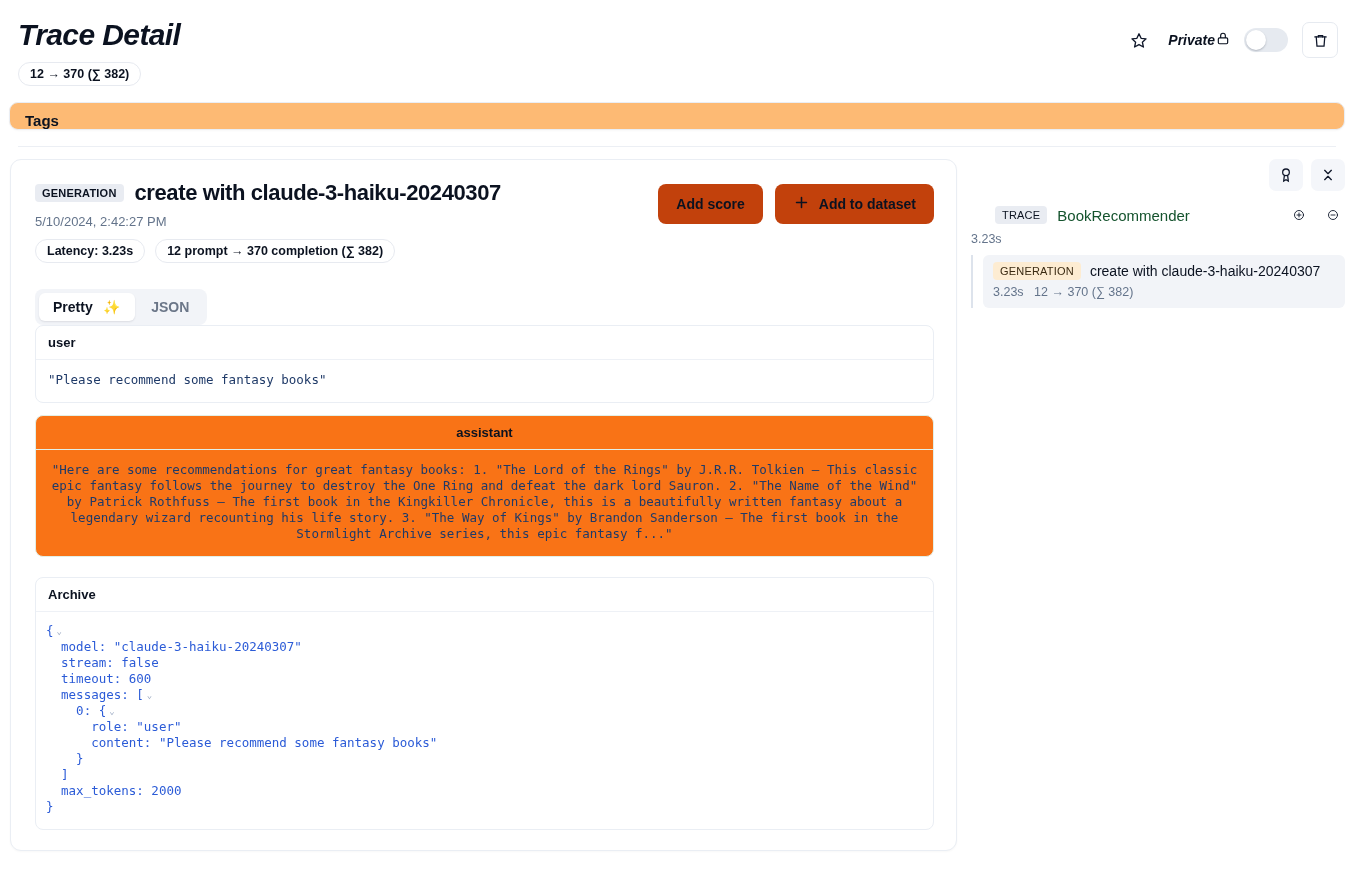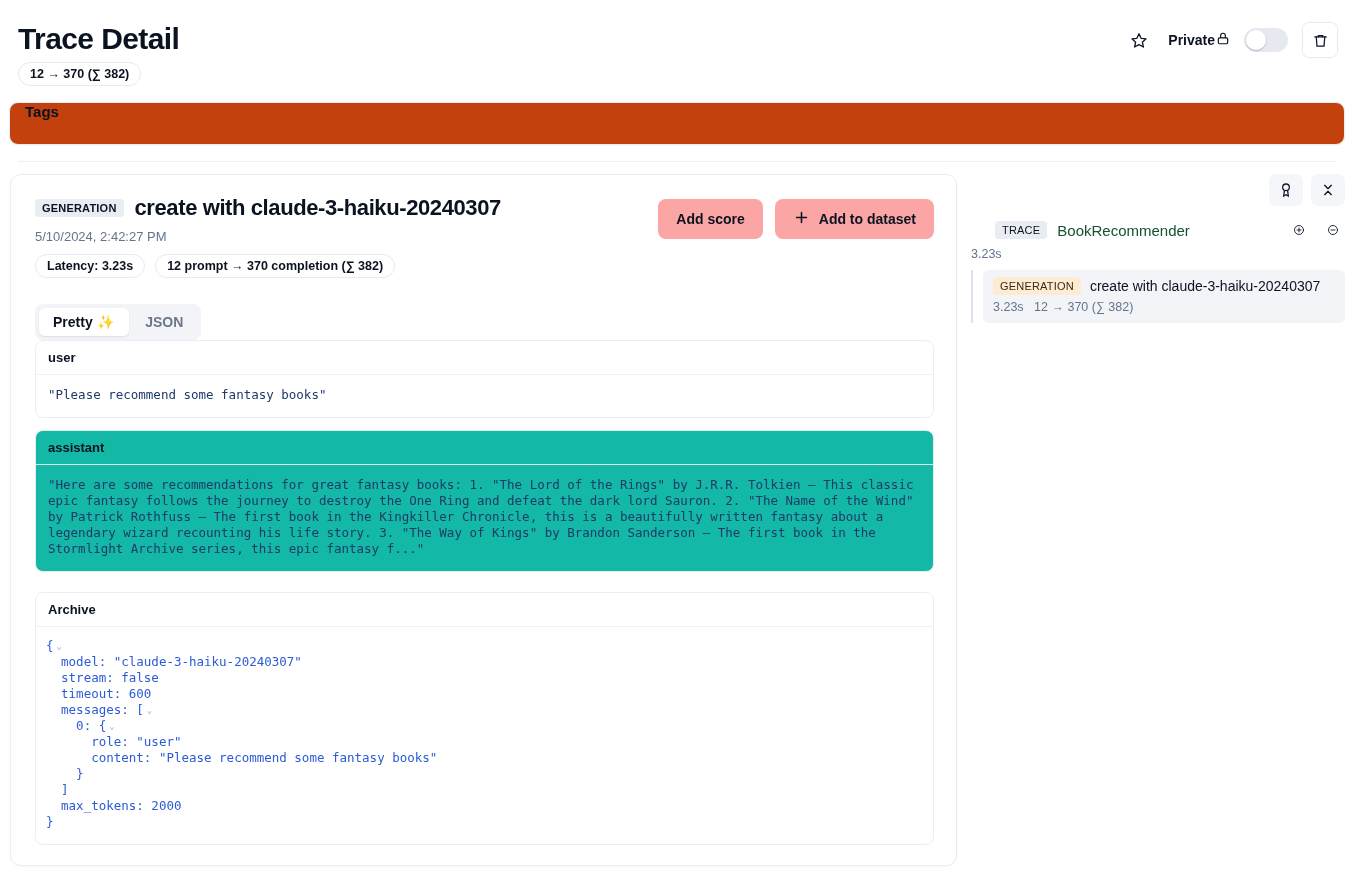--- a/index.html
+++ b/index.html
@@ -8,22 +8,23 @@
     width: 1354px; height: 895px;
     background: #ffffff;
     font-family: "Liberation Sans", sans-serif;
     color: #0f172a;
     overflow: hidden;
   }
   .page { position: relative; width: 1354px; height: 895px; }
 
   
   .header {
-    display: flex; align-items: flex-end; justify-content: space-between;
+    display: flex; align-items: center; justify-content: space-between;
     padding: 12px 16px 0 18px;
+    font-style: italic;
   }
   .title {
     font-size: 30px; font-weight: bold; letter-spacing: -0.6px;
     color: #0b1220; margin: 0; line-height: 38px;
   }
   .header-right {
     display: flex; align-items: center; gap: 14px; padding-top: 10px;
   }
   .icon-btn-plain {
     width: 30px; height: 30px; display: flex; align-items: center; justify-content: center;
@@ -51,23 +52,23 @@
   .pill-row { padding: 4px 18px 0 18px; }
   .pill {
     display: inline-flex; align-items: center;
     border: 1px solid #e7eaf0; border-radius: 999px;
     padding: 4px 11px; font-size: 12.5px; font-weight: bold;
     color: #0b1220; background: #ffffff; white-space: nowrap;
   }
 
   
   .tags-card {
-    margin: 16px 9px 0 9px; height: 43px;
-    border: 1px solid #eaeef4; border-radius: 9px; background: #c2410c;
-    display: flex; align-items: flex-start; padding: 0 15px;
+    margin: 16px 9px 0 9px; height: 28px;
+    border: 1px solid #eaeef4; border-radius: 9px; background: #fdba74;
+    display: flex; align-items: flex-end; padding: 0 15px;
     box-shadow: 0 1px 2px rgba(15,23,42,.03);
   }
   .tags-label { font-size: 15px; font-weight: bold; color: #0b1220; }
 
   .divider { height: 1px; background: #eceff4; margin: 16px 18px 0 18px; }
 
   
   .body-row { display: flex; gap: 14px; padding: 12px 0 0 0; }
 
   .main-card {
@@ -82,45 +83,45 @@
   .badge-gray {
     background: #e9ecf2; color: #0b1220; font-size: 11px; font-weight: bold;
     padding: 3px 7px; border-radius: 4px; letter-spacing: .2px;
   }
   .gen-name { font-size: 22px; font-weight: bold; letter-spacing: -0.4px; color: #0b1220; }
   .gen-time { font-size: 13px; color: #64748b; margin-top: 8px; }
   .gen-pills { display: flex; gap: 10px; margin-top: 10px; }
 
   .head-btns { display: flex; gap: 12px; padding-top: 4px; }
   .btn-soft {
-    background: #fca5a5; border: none; border-radius: 8px;
+    background: #c2410c; border: none; border-radius: 8px;
     font-size: 14px; font-weight: bold; color: #0b1220;
     padding: 0 18px; height: 40px; display: flex; align-items: center; gap: 9px;
     cursor: pointer; white-space: nowrap;
   }
 
   
   .tabs {
     margin-top: 26px; display: inline-flex; gap: 2px;
     background: #f2f4f8; border-radius: 8px; padding: 4px;
   }
   .tab {
     border: none; background: transparent; border-radius: 6px;
     font-size: 14px; font-weight: bold; color: #6b7688;
-    padding: 6px 14px; cursor: pointer; display: flex; align-items: center; gap: 5px;
+    padding: 6px 14px; cursor: pointer; display: flex; align-items: center; gap: 11px;
   }
   .tab.active { background: #ffffff; color: #0b1220; box-shadow: 0 1px 2px rgba(15,23,42,.10); }
 
   
   .msg-wrap { }
   .msg {
     border: 1px solid #eaeef4; border-radius: 8px; overflow: hidden; margin-bottom: 12px;
     background: #ffffff;
   }
-  .msg.assistant { background: #14b8a6; border-color: #e2efe6; }
+  .msg.assistant { background: #f97316; border-color: #e2efe6; text-align: center; }
   .msg-role {
     font-size: 13px; font-weight: bold; color: #0b1220;
     padding: 9px 12px; border-bottom: 1px solid #eef1f6;
   }
   .msg.assistant .msg-role { border-bottom-color: #e2efe6; }
   .msg-body {
     font-family: "DejaVu Sans Mono", monospace;
     font-size: 12.5px; line-height: 16px; color: #1f3a68;
     padding: 12px 12px 14px 12px; white-space: pre-wrap;
   }

